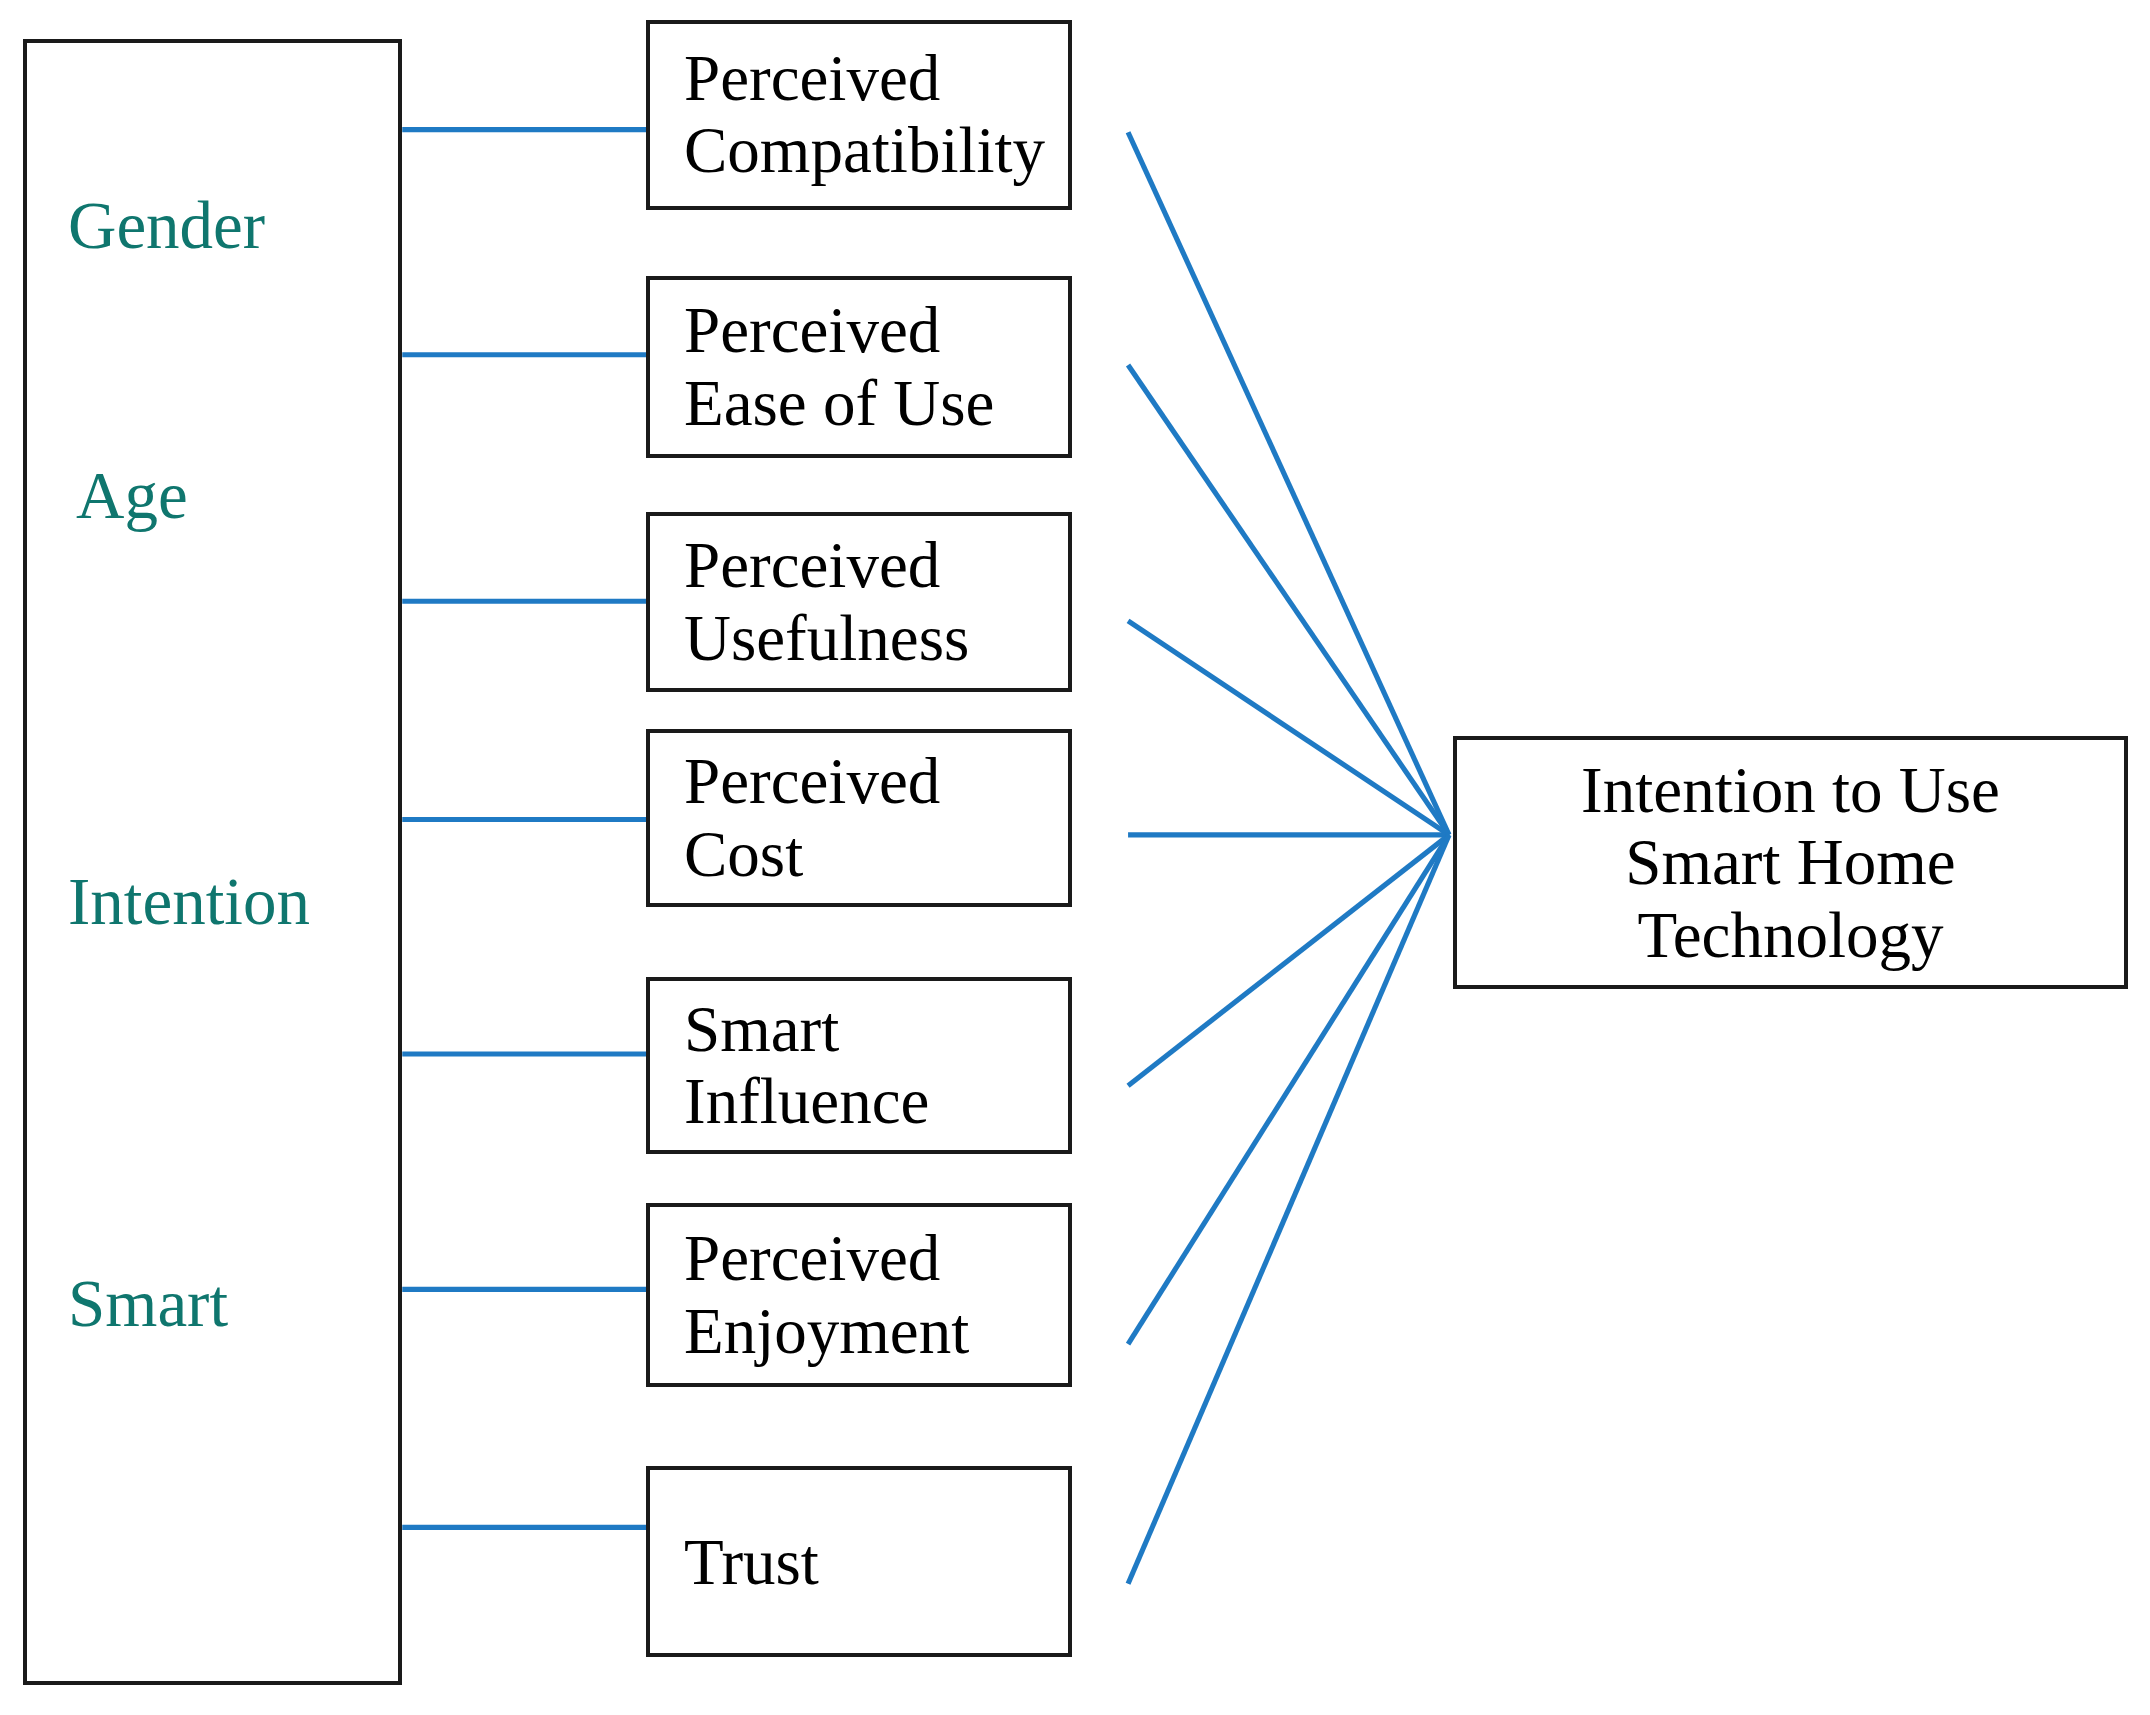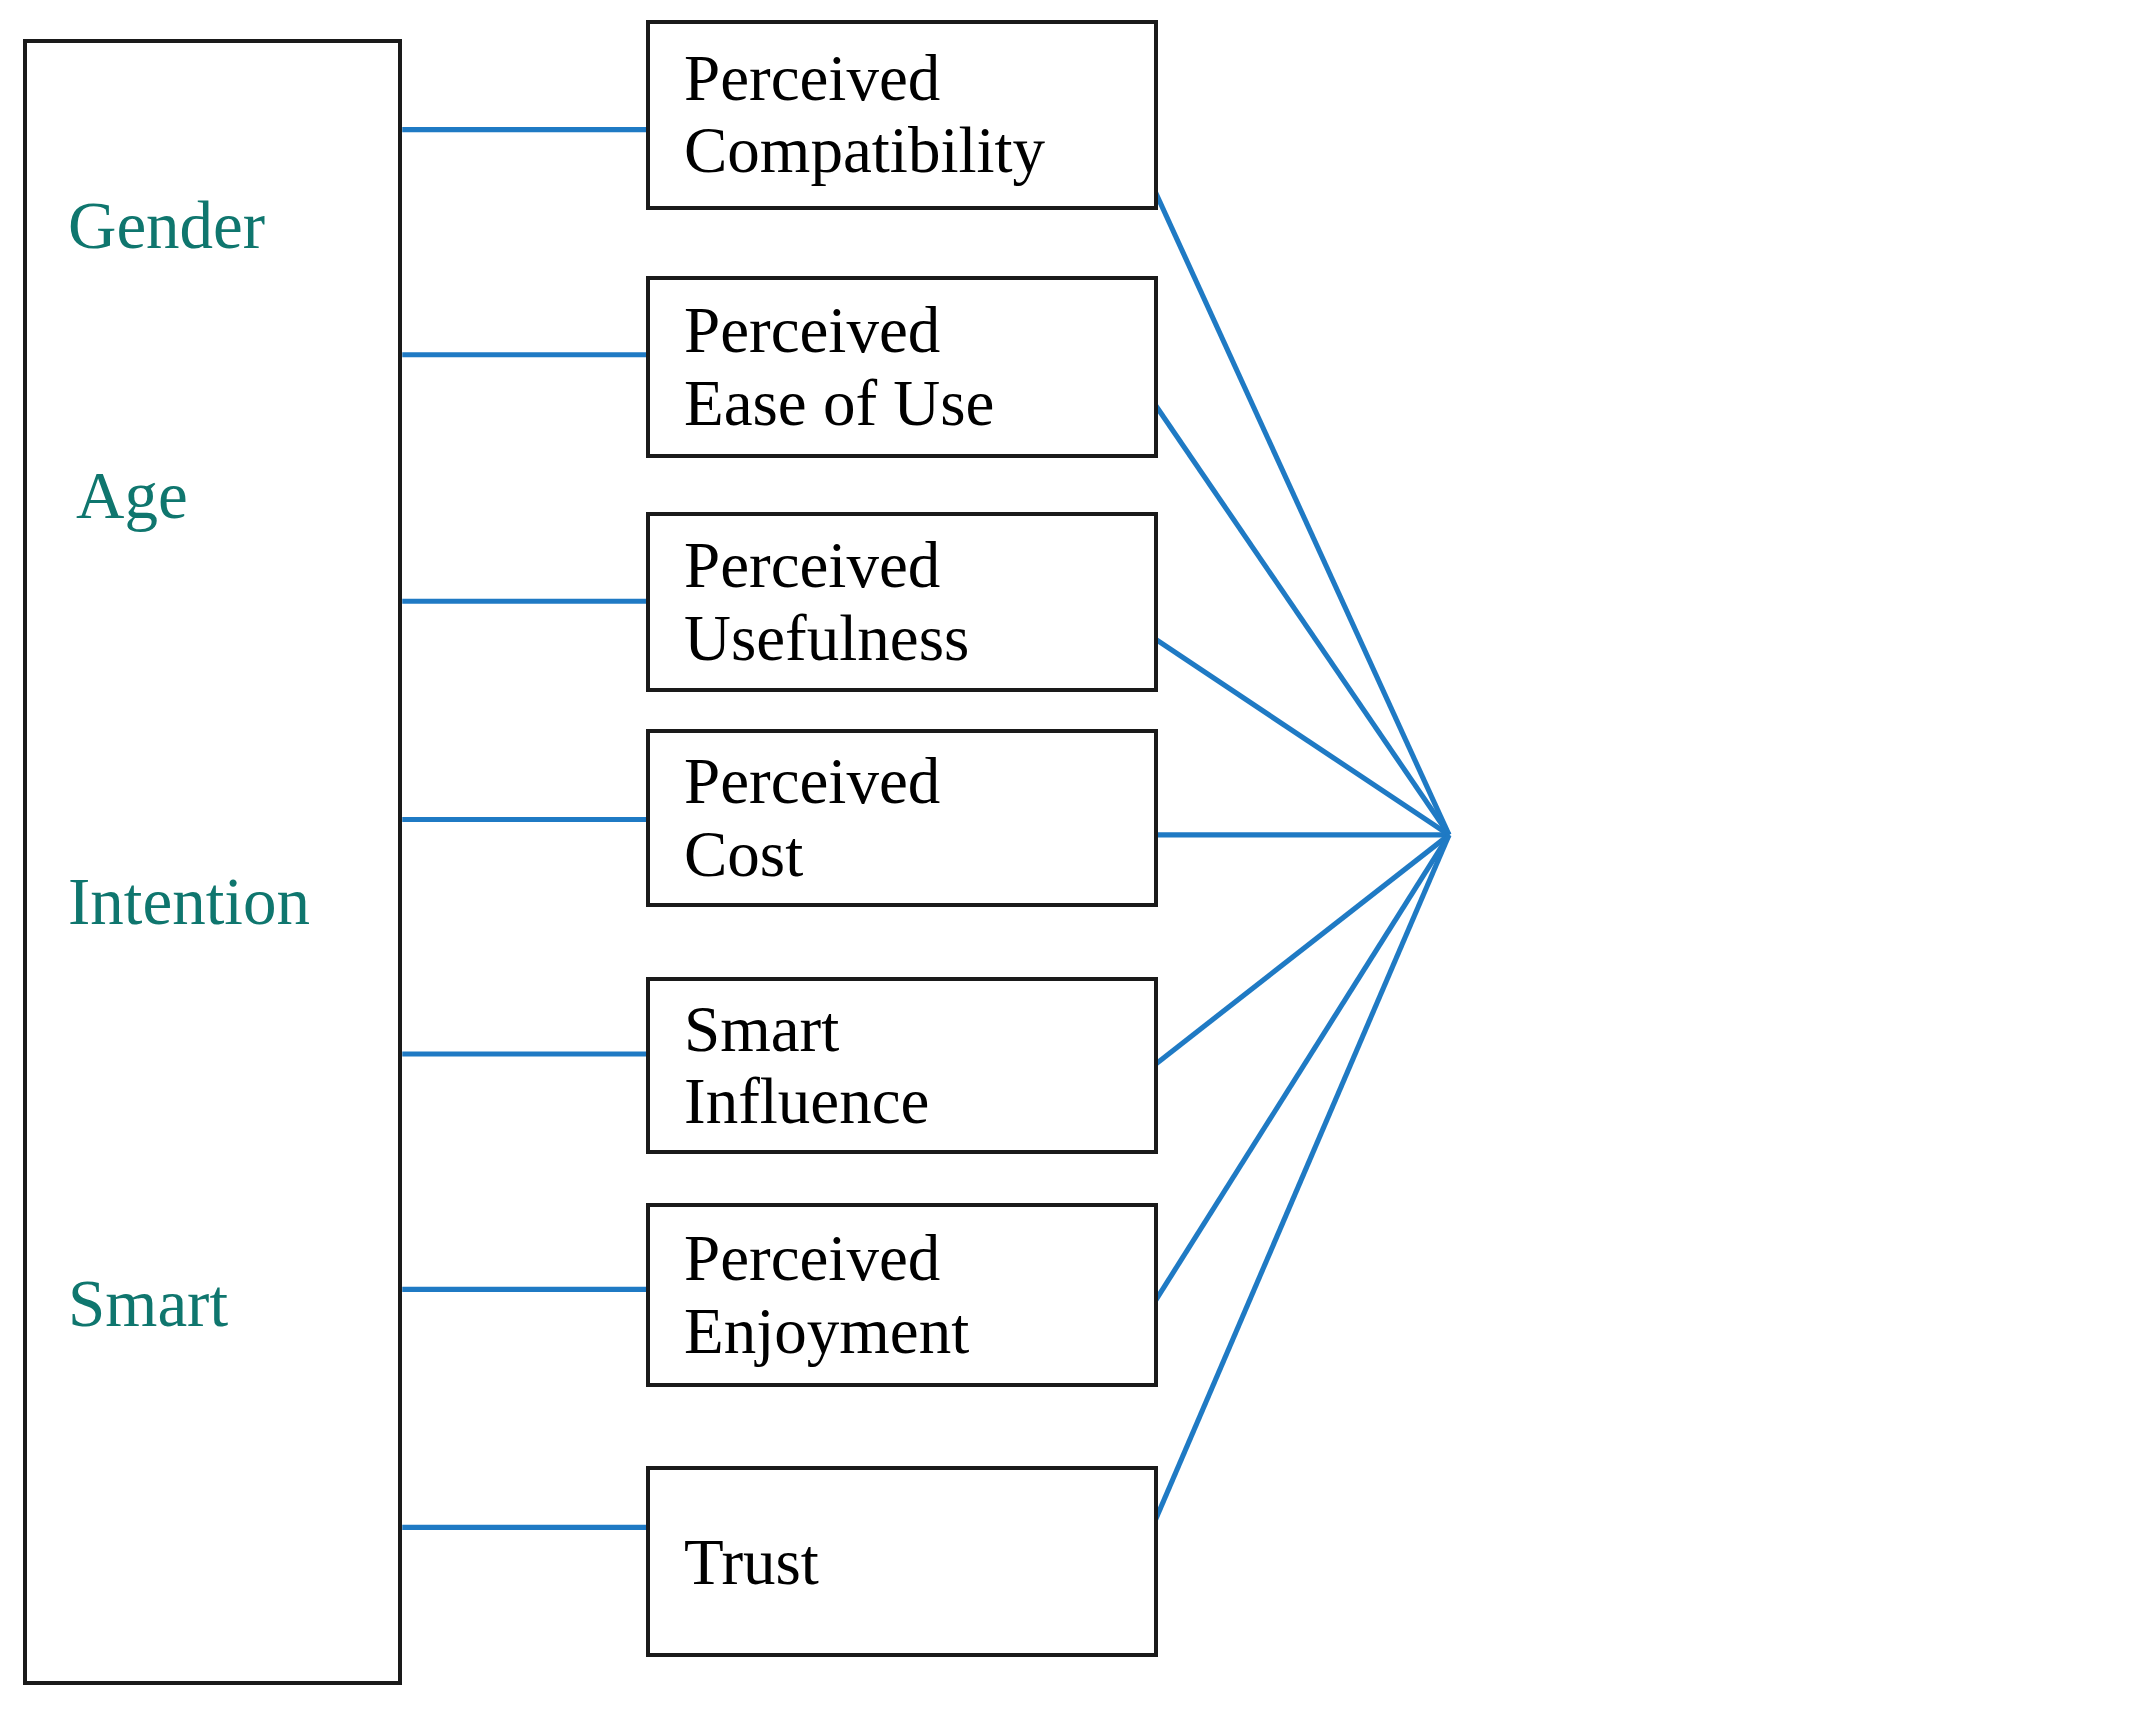--- a/index.html
+++ b/index.html
@@ -50,21 +50,21 @@
     font-size: 67px;
     color: #0f766e;
     z-index: 3;
     line-height: 1;
     transform: translateY(-50%);
   }
 
   
   .construct {
     left: 646px;
-    width: 512px;
+    width: 426px;
   }
   .construct .node-label {
     left: 34px;
     top: 50%;
     transform: translateY(-50%);
     font-size: 65px;
     text-align: left;
   }
 
   
@@ -140,15 +140,20 @@
       </div>
       <div class="node construct" style="top: 1203px; height: 184px;">
         <div class="node-label">Perceived
 Enjoyment</div>
       </div>
       <div class="node construct" style="top: 1466px; height: 191px;">
         <div class="node-label">Trust</div>
       </div>
     </div>
 
+  <div class="node" id="outcome-box">
+    <div class="node-label">Intention to Use
+Smart Home
+Technology</div>
+  </div>
 
 </div>
 
 
 </body></html>

